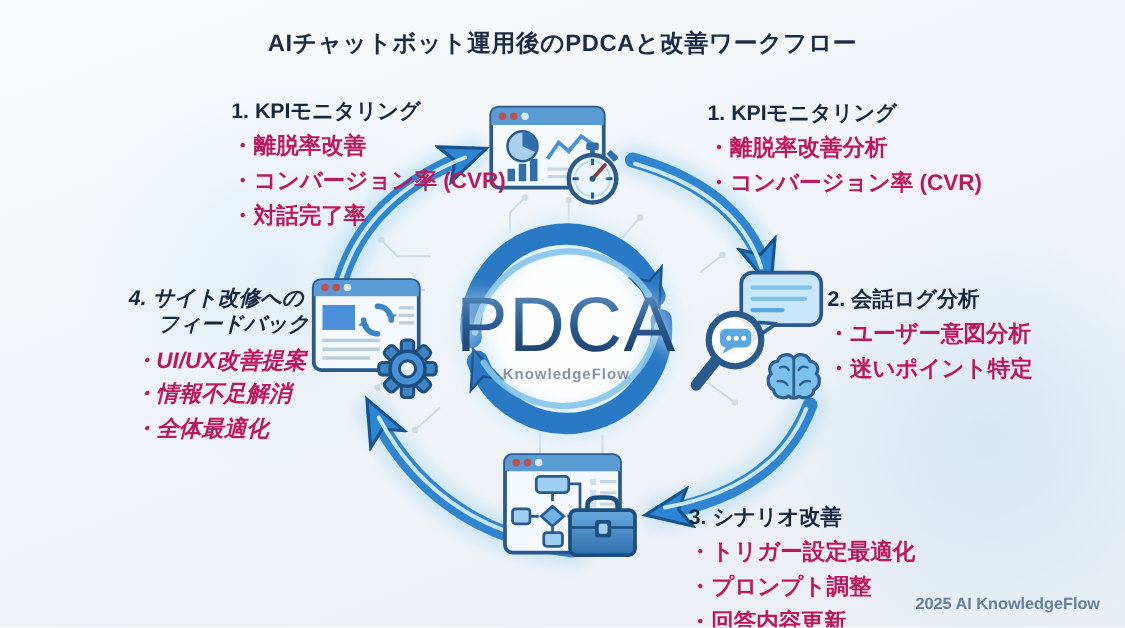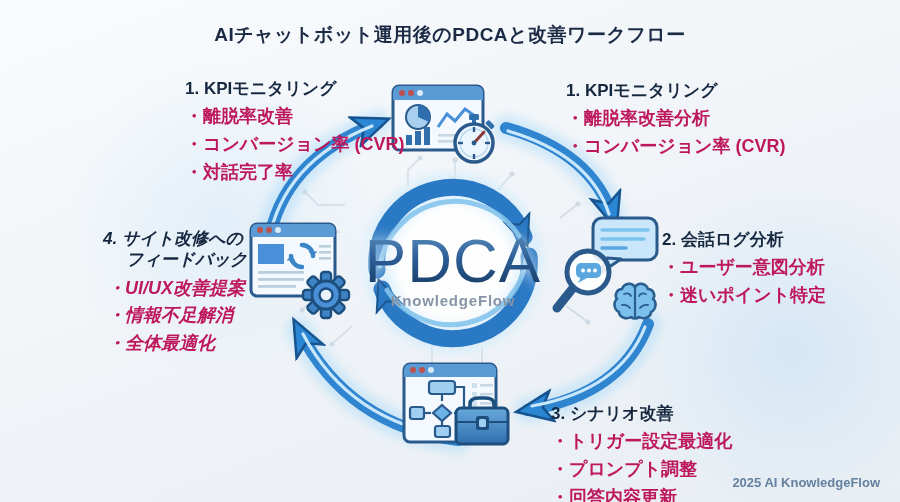--- a/index.html
+++ b/index.html
@@ -24,21 +24,21 @@
   .step2{left:662px;top:229px;}
   .step3{left:551px;top:403px;}
   .step4{left:103px;top:228px;font-style:italic;}
   .step4 .items{padding-left:4px;}
   .pdca{position:absolute;left:453px;top:230px;transform:translateX(-50%);
       font-size:62px;font-weight:400;letter-spacing:1px;line-height:1;
       background:linear-gradient(180deg,#5d8fc0 0%,#2a5c94 48%,#16385f 100%);
       -webkit-background-clip:text;background-clip:text;color:transparent;
       filter:drop-shadow(0 0 7px rgba(255,255,255,.95));}
   .brand{position:absolute;left:453px;top:292px;transform:translateX(-50%);
-      font-size:15px;font-weight:600;color:#8794a6;letter-spacing:.8px;}
+      font-size:12px;font-weight:600;color:#8794a6;letter-spacing:.8px;}
   .footer{position:absolute;right:20px;bottom:12px;font-size:13px;font-weight:600;color:#64819f;}
   svg{position:absolute;overflow:visible;}
 </style>
 </head>
 <body>
 
 <div class="stage">
   <div class="tint right"></div>
   <div class="tint left"></div>
 

